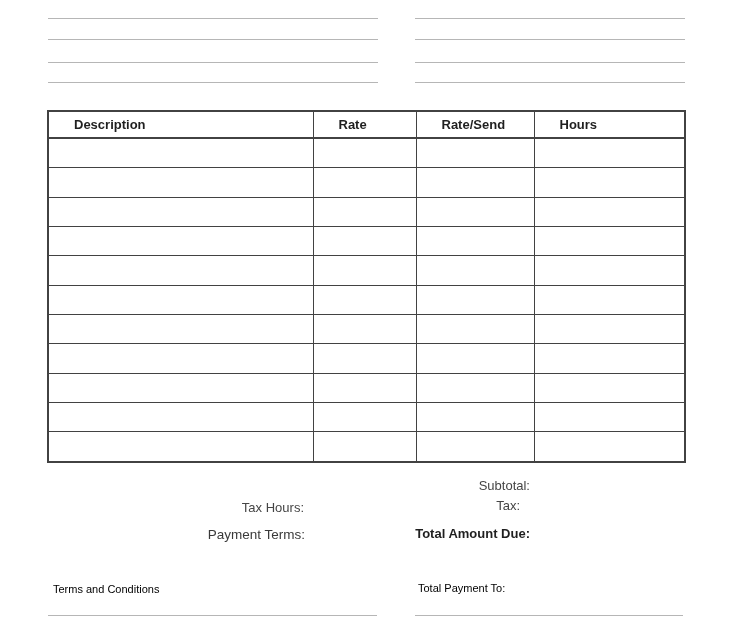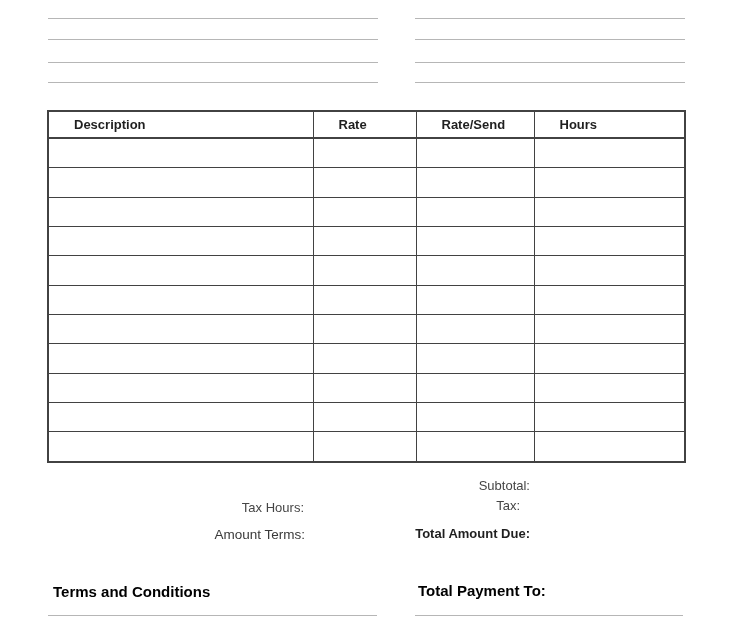--- a/index.html
+++ b/index.html
@@ -62,22 +62,22 @@
   }
   #subtotal-label        { top: 454px; right: 206px; margin-top: 24px; }
   #tax-rate-label        { top: 500px; right: 432px; }
   #tax-label             { top: 498px; right: 216px; }
   #payment-terms-label   { top: 527px; right: 431px; font-size: 13.5px; color: #3a3a3a; }
   #total-amount-due-label{ top: 526px; right: 206px; font-weight: bold; color: var(--text-dark, #161616); margin-left: 20px; }
 
   
   .foot-label {
     position: absolute;
-    font-weight: bold;
-    font-size: 15px;
+    font-weight: normal;
+    font-size: 11px;
     color: #000;
     white-space: nowrap;
     text-align: center;
   }
   #terms-conditions-label { left: 53px;  top: 583px; }
   #send-payment-label     { left: 418px; top: 582px; }
 
   .rule {
     position: absolute; height: 1px;
     background: var(--blank-line, #b6b6b6);
@@ -184,21 +184,21 @@
           <td></td>
           <td></td>
           <td></td>
         </tr>
       </tbody>
   </table>
 
   <div class="sum-label" id="subtotal-label">Subtotal:</div>
   <div class="sum-label" id="tax-rate-label">Tax Hours:</div>
   <div class="sum-label" id="tax-label">Tax:</div>
-  <div class="sum-label" id="payment-terms-label">Amount Terms:</div>
+  <div class="sum-label" id="payment-terms-label">Payment Terms:</div>
   <div class="sum-label" id="total-amount-due-label">Total Amount Due:</div>
 
   <div class="foot-label" id="terms-conditions-label">Terms and Conditions</div>
   <div class="foot-label" id="send-payment-label">Total Payment To:</div>
 
   <div class="rule" id="bottom-left-line"></div>
   <div class="rule" id="bottom-right-line"></div>
 
 </div>
 

